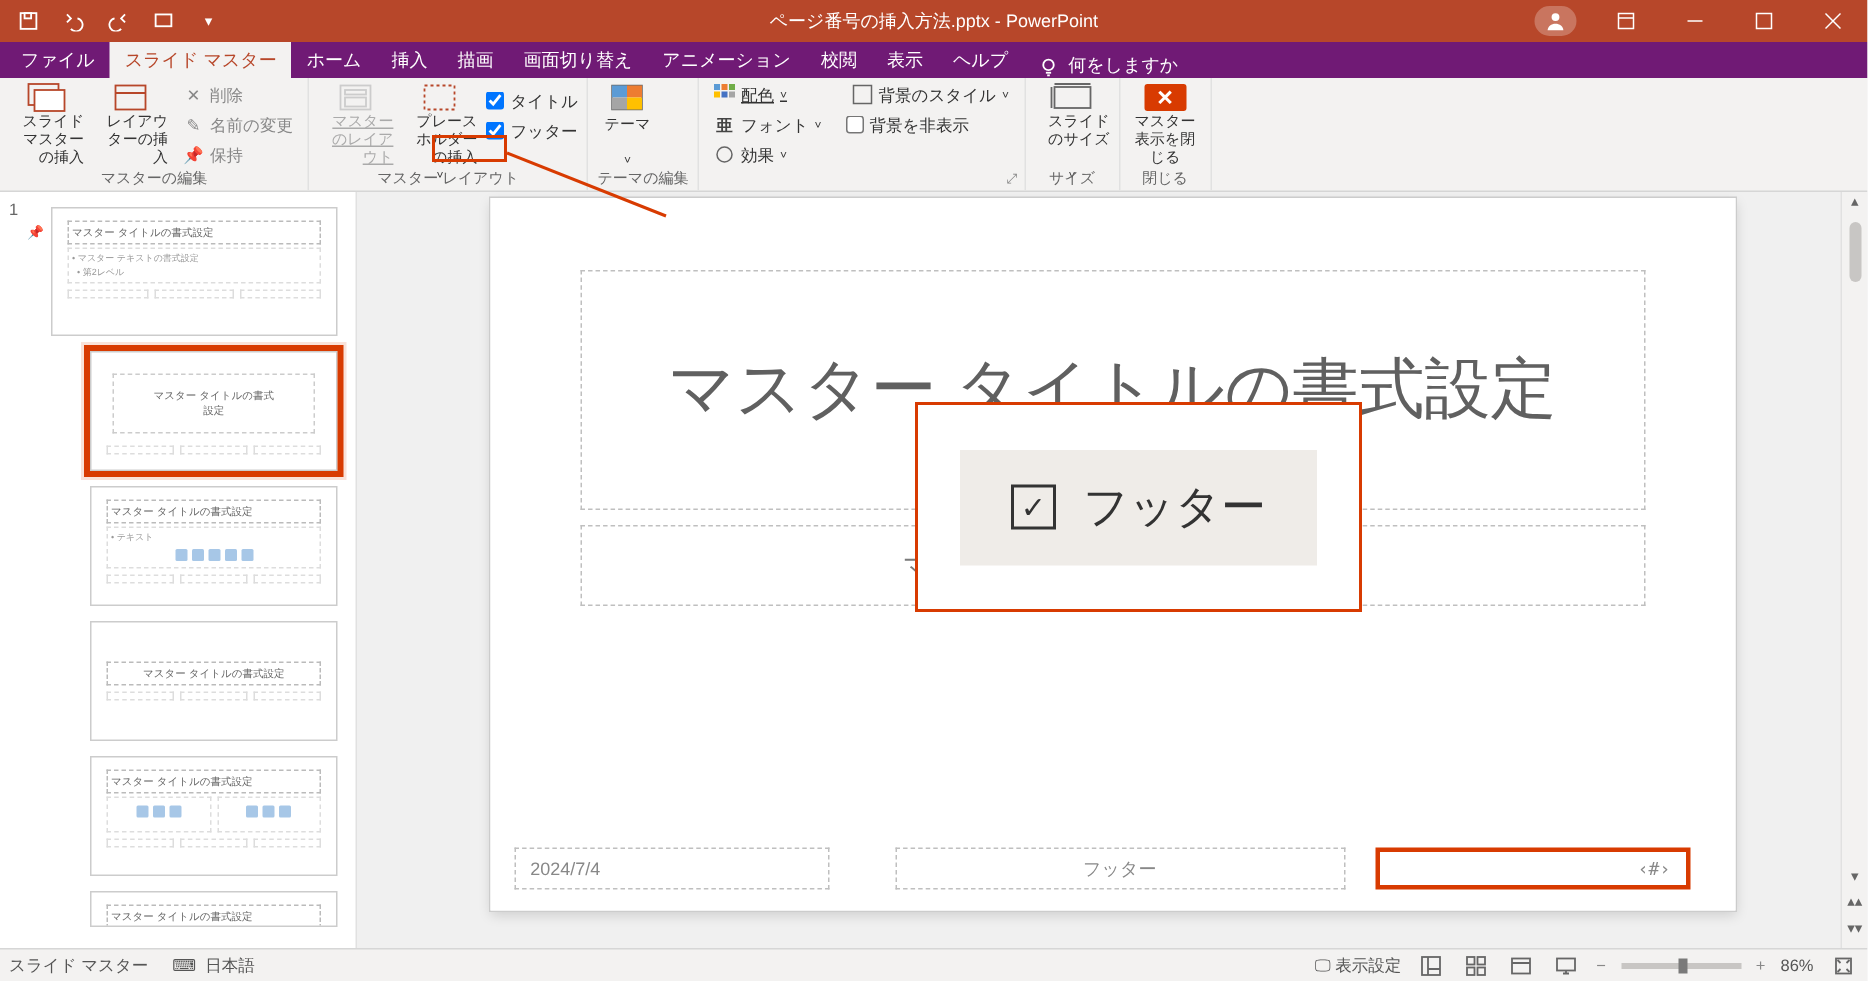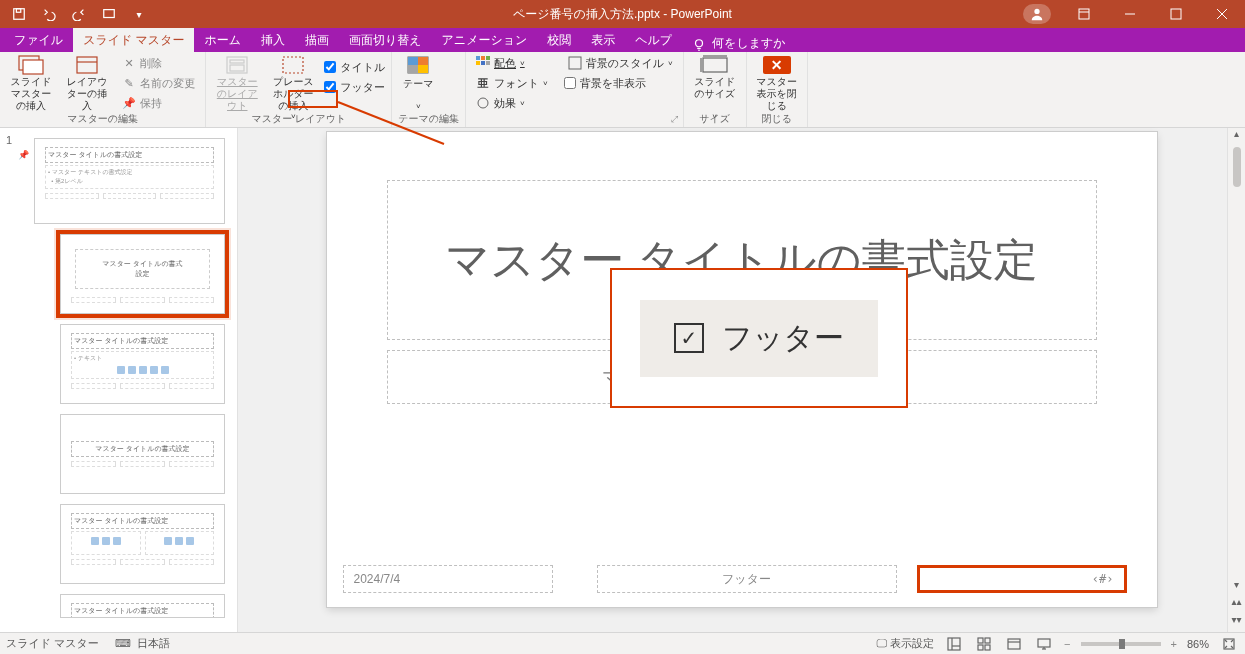--- a/index.html
+++ b/index.html
@@ -11,32 +11,32 @@
   .qat-btn { width: 26px; height: 26px; display: flex; align-items: center; justify-content: center; font-size: 13px; color: #fff; cursor: pointer; }
   .qat-btn svg { width: 14px; height: 14px; fill: none; stroke: #fff; stroke-width: 1.4; }
   .titlebar-center { position: absolute; left: 50%; transform: translateX(-50%); font-size: 12px; }
   .titlebar-right { margin-left: auto; display: flex; align-items: center; gap: 0; }
   .win-btn { width: 46px; height: 28px; display: flex; align-items: center; justify-content: center; color: #fff; font-size: 12px; }
   .win-btn svg { width: 12px; height: 12px; stroke: #fff; fill: none; stroke-width: 1; }
   .acct { width: 28px; height: 20px; border-radius: 10px; background: rgba(255,255,255,0.25); display: flex; align-items: center; justify-content: center; margin-right: 10px; }
   .acct svg { width: 14px; height: 14px; fill: #fff; }
 
   
-  .tabs { height: 24px; background: #a21caf; display: flex; align-items: stretch; padding-left: 4px; color: #fff; font-size: 12px; }
+  .tabs { height: 24px; background: #701a75; display: flex; align-items: stretch; padding-left: 4px; color: #fff; font-size: 12px; }
   .tab { padding: 0 10px; display: flex; align-items: center; cursor: pointer; }
   .tab.active { background: #f3f2f1; color: #b7472a; }
   .tell-me { display: flex; align-items: flex-end; gap: 6px; padding: 0 10px; color: #fff; }
   .tell-me svg { width: 14px; height: 14px; fill: none; stroke: #fff; stroke-width: 1.4; }
 
   
   .ribbon { height: 76px; background: #f3f2f1; border-bottom: 1px solid #d6d6d6; display: flex; }
   .group { border-right: 1px solid #e1e1e1; padding: 2px 6px 0 6px; display: flex; flex-direction: column; justify-content: space-between; position: relative; }
   .group-label { font-size: 10px; color: #666; text-align: center; padding-bottom: 2px; }
   .group-body { display: flex; gap: 6px; height: 58px; align-items: flex-start; }
-  .big-btn { width: 50px; height: 58px; display: flex; flex-direction: column; align-items: center; justify-content: flex-start; font-size: 10px; text-align: center; line-height: 1.2; cursor: pointer; }
+  .big-btn { width: 50px; height: 58px; display: flex; flex-direction: column; align-items: center; justify-content: flex-start; font-size: 10px; text-align: right; line-height: 1.2; cursor: pointer; }
   .big-btn .ico { width: 32px; height: 28px; display: flex; align-items: center; justify-content: center; }
   .small-stack { display: flex; flex-direction: column; gap: 2px; }
   .small-btn { height: 18px; display: flex; align-items: center; gap: 4px; font-size: 11px; color: #888; padding: 0 4px; cursor: pointer; }
   .small-btn .mini-ico { width: 14px; height: 14px; display: flex; align-items: center; justify-content: center; }
   .check-row { display: flex; align-items: center; gap: 4px; font-size: 11px; height: 18px; }
   .check-row input { width: 12px; height: 12px; }
   .launcher { position: absolute; right: 2px; bottom: 2px; width: 12px; height: 12px; font-size: 9px; color: #888; display: flex; align-items: center; justify-content: center; }
   .theme-btn { width: 40px; text-align: center; }
   .close-master { width: 48px; text-align: center; }
   .close-master .xbox { width: 28px; height: 24px; background: #d83b01; color: #fff; font-weight: bold; display: flex; align-items: center; justify-content: center; border-radius: 2px; margin: 2px auto 2px; font-size: 14px; }

